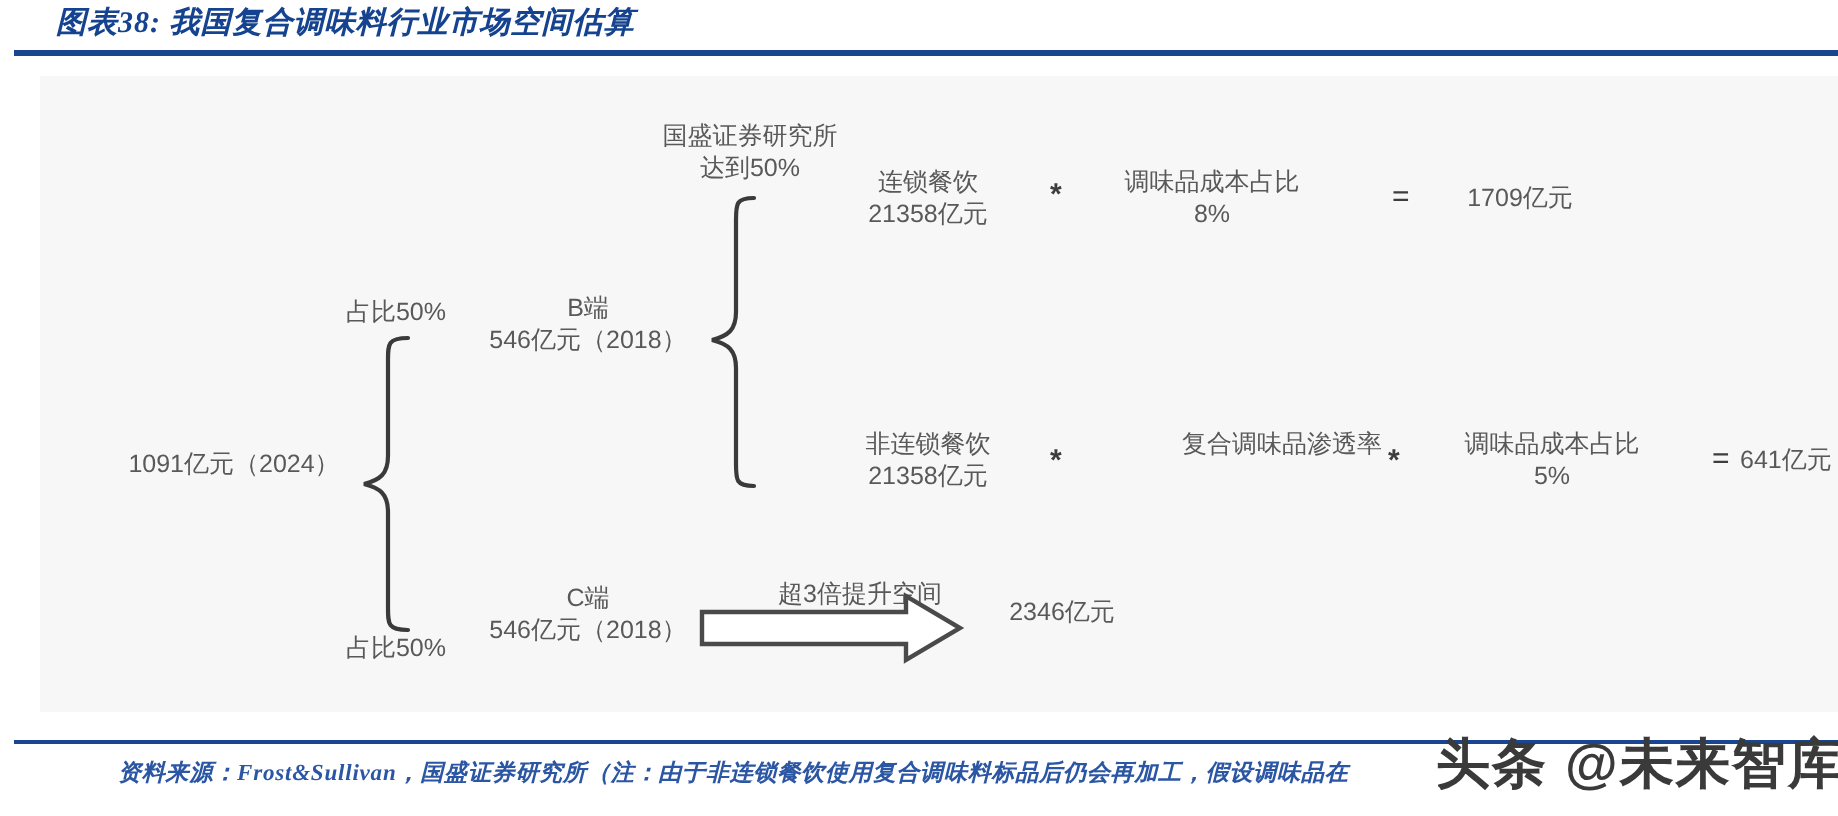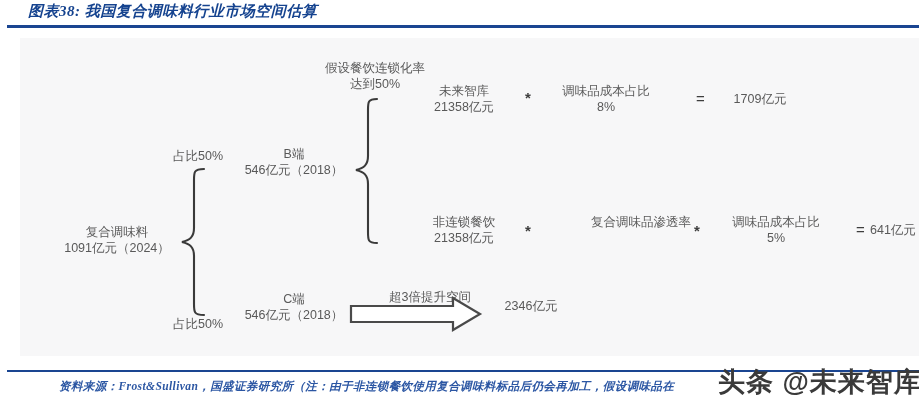--- a/index.html
+++ b/index.html
@@ -105,21 +105,20 @@
 </style>
 </head>
 <body>
 
 <div id="chart-title">图表38: 我国复合调味料行业市场空间估算</div>
 <div id="title-rule"></div>
 
 <div id="figure-body">
 
   <div class="node" style="left:27px; top:186px; width:140px;">
-    <span class="ln">复合调味料</span>
     <span class="ln">1091亿元（2024）</span>
   </div>
 
   <svg class="brace" style="left:152px; top:128px; width:36px; height:152px;" viewBox="0 0 36 152">
     <path d="M32 3 C 22 3, 22 6, 22 14 L22 62 C22 71, 18 74, 10 76 C18 78, 22 81, 22 90 L22 138 C22 146, 22 149, 32 149" fill="none" stroke="#3a3a3a" stroke-width="2.1" stroke-linecap="round"></path>
   </svg>
 
   <div class="node" style="left:128px; top:110px; width:100px;">
     <span class="ln">占比50%</span>
   </div>
@@ -130,26 +129,26 @@
   <div class="node" style="left:204px; top:108px; width:140px;">
     <span class="ln">B端</span>
     <span class="ln">546亿元（2018）</span>
   </div>
 
   <svg class="brace" style="left:329px; top:58px; width:36px; height:150px;" viewBox="0 0 36 150">
     <path d="M28 3 C 19 3, 19 6, 19 14 L19 60 C19 69, 15 72, 7 74 C15 76, 19 79, 19 88 L19 136 C19 144, 19 147, 28 147" fill="none" stroke="#3a3a3a" stroke-width="2.1" stroke-linecap="round"></path>
   </svg>
 
   <div class="node" style="left:285px; top:22px; width:140px;">
-    <span class="ln">假设餐饮连锁化率</span>
+    <span class="ln">国盛证券研究所</span>
     <span class="ln">达到50%</span>
   </div>
 
   <div class="node" style="left:390px; top:45px; width:108px;">
-    <span class="ln">未来智库</span>
+    <span class="ln">连锁餐饮</span>
     <span class="ln">21358亿元</span>
   </div>
 
   <div class="op" style="left:505px; top:52px;">*</div>
 
   <div class="node" style="left:522px; top:45px; width:128px;">
     <span class="ln">调味品成本占比</span>
     <span class="ln">8%</span>
   </div>
 

